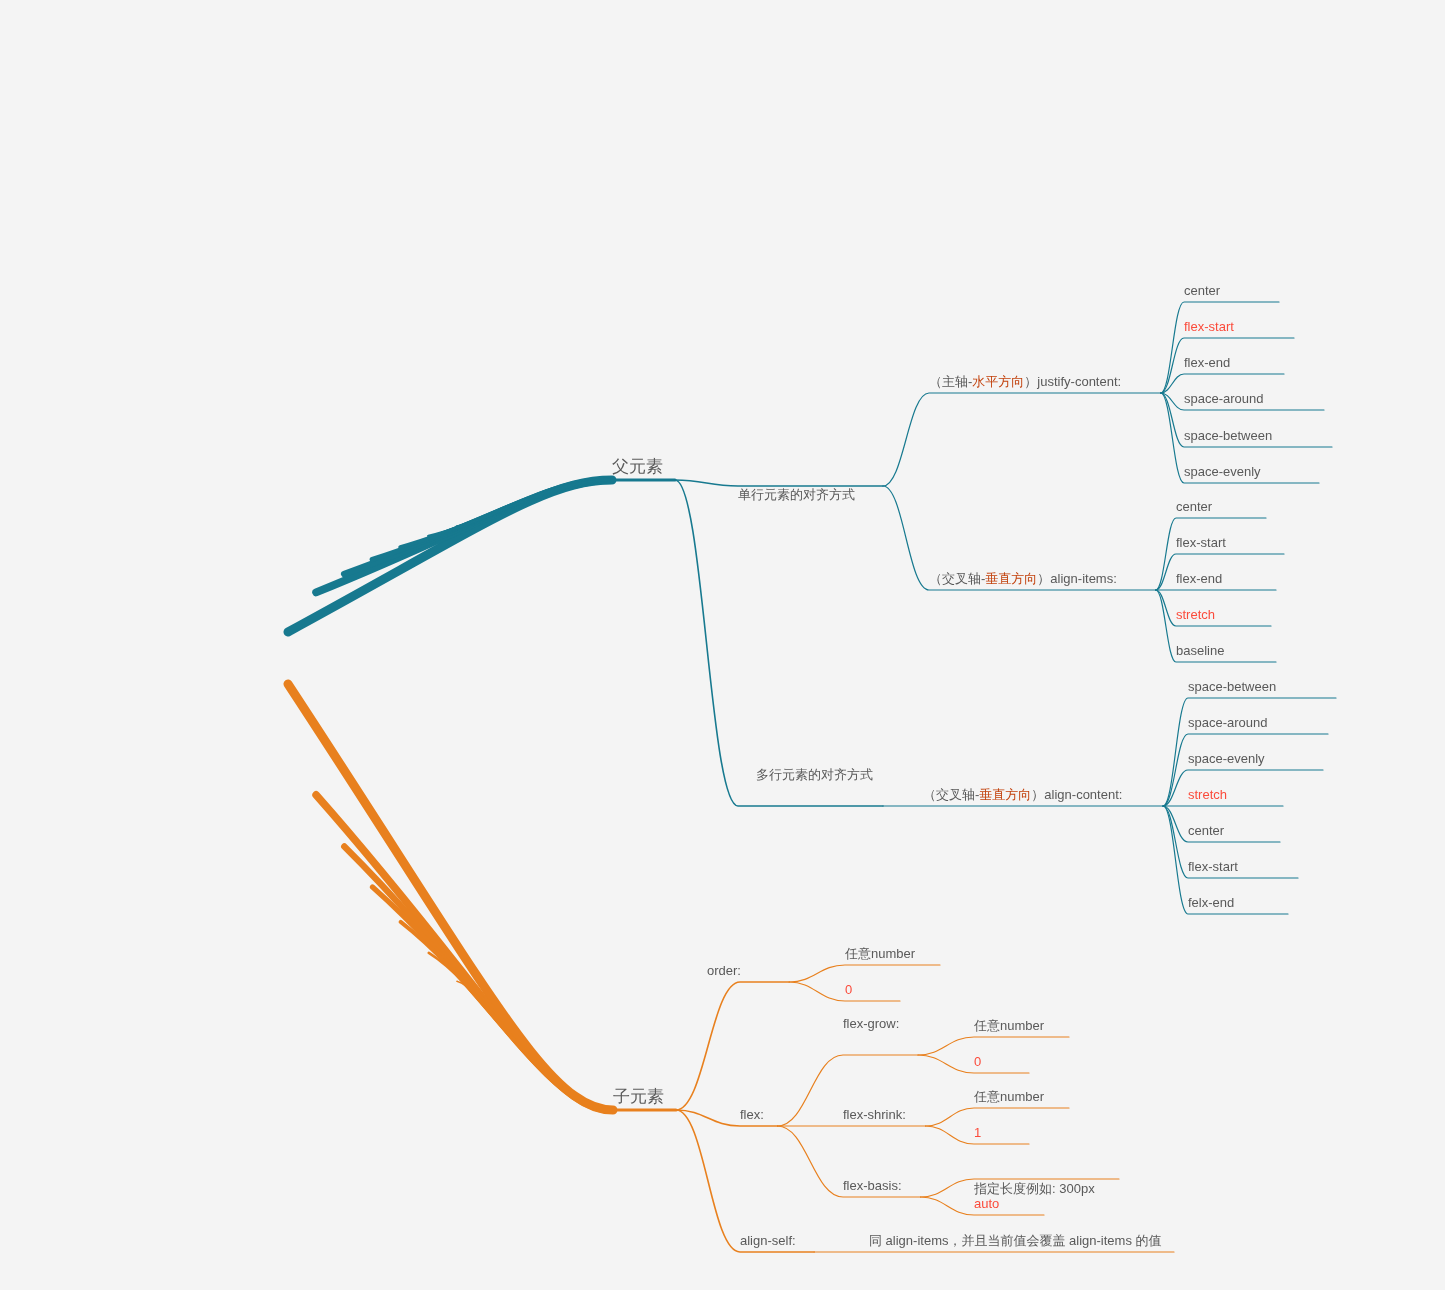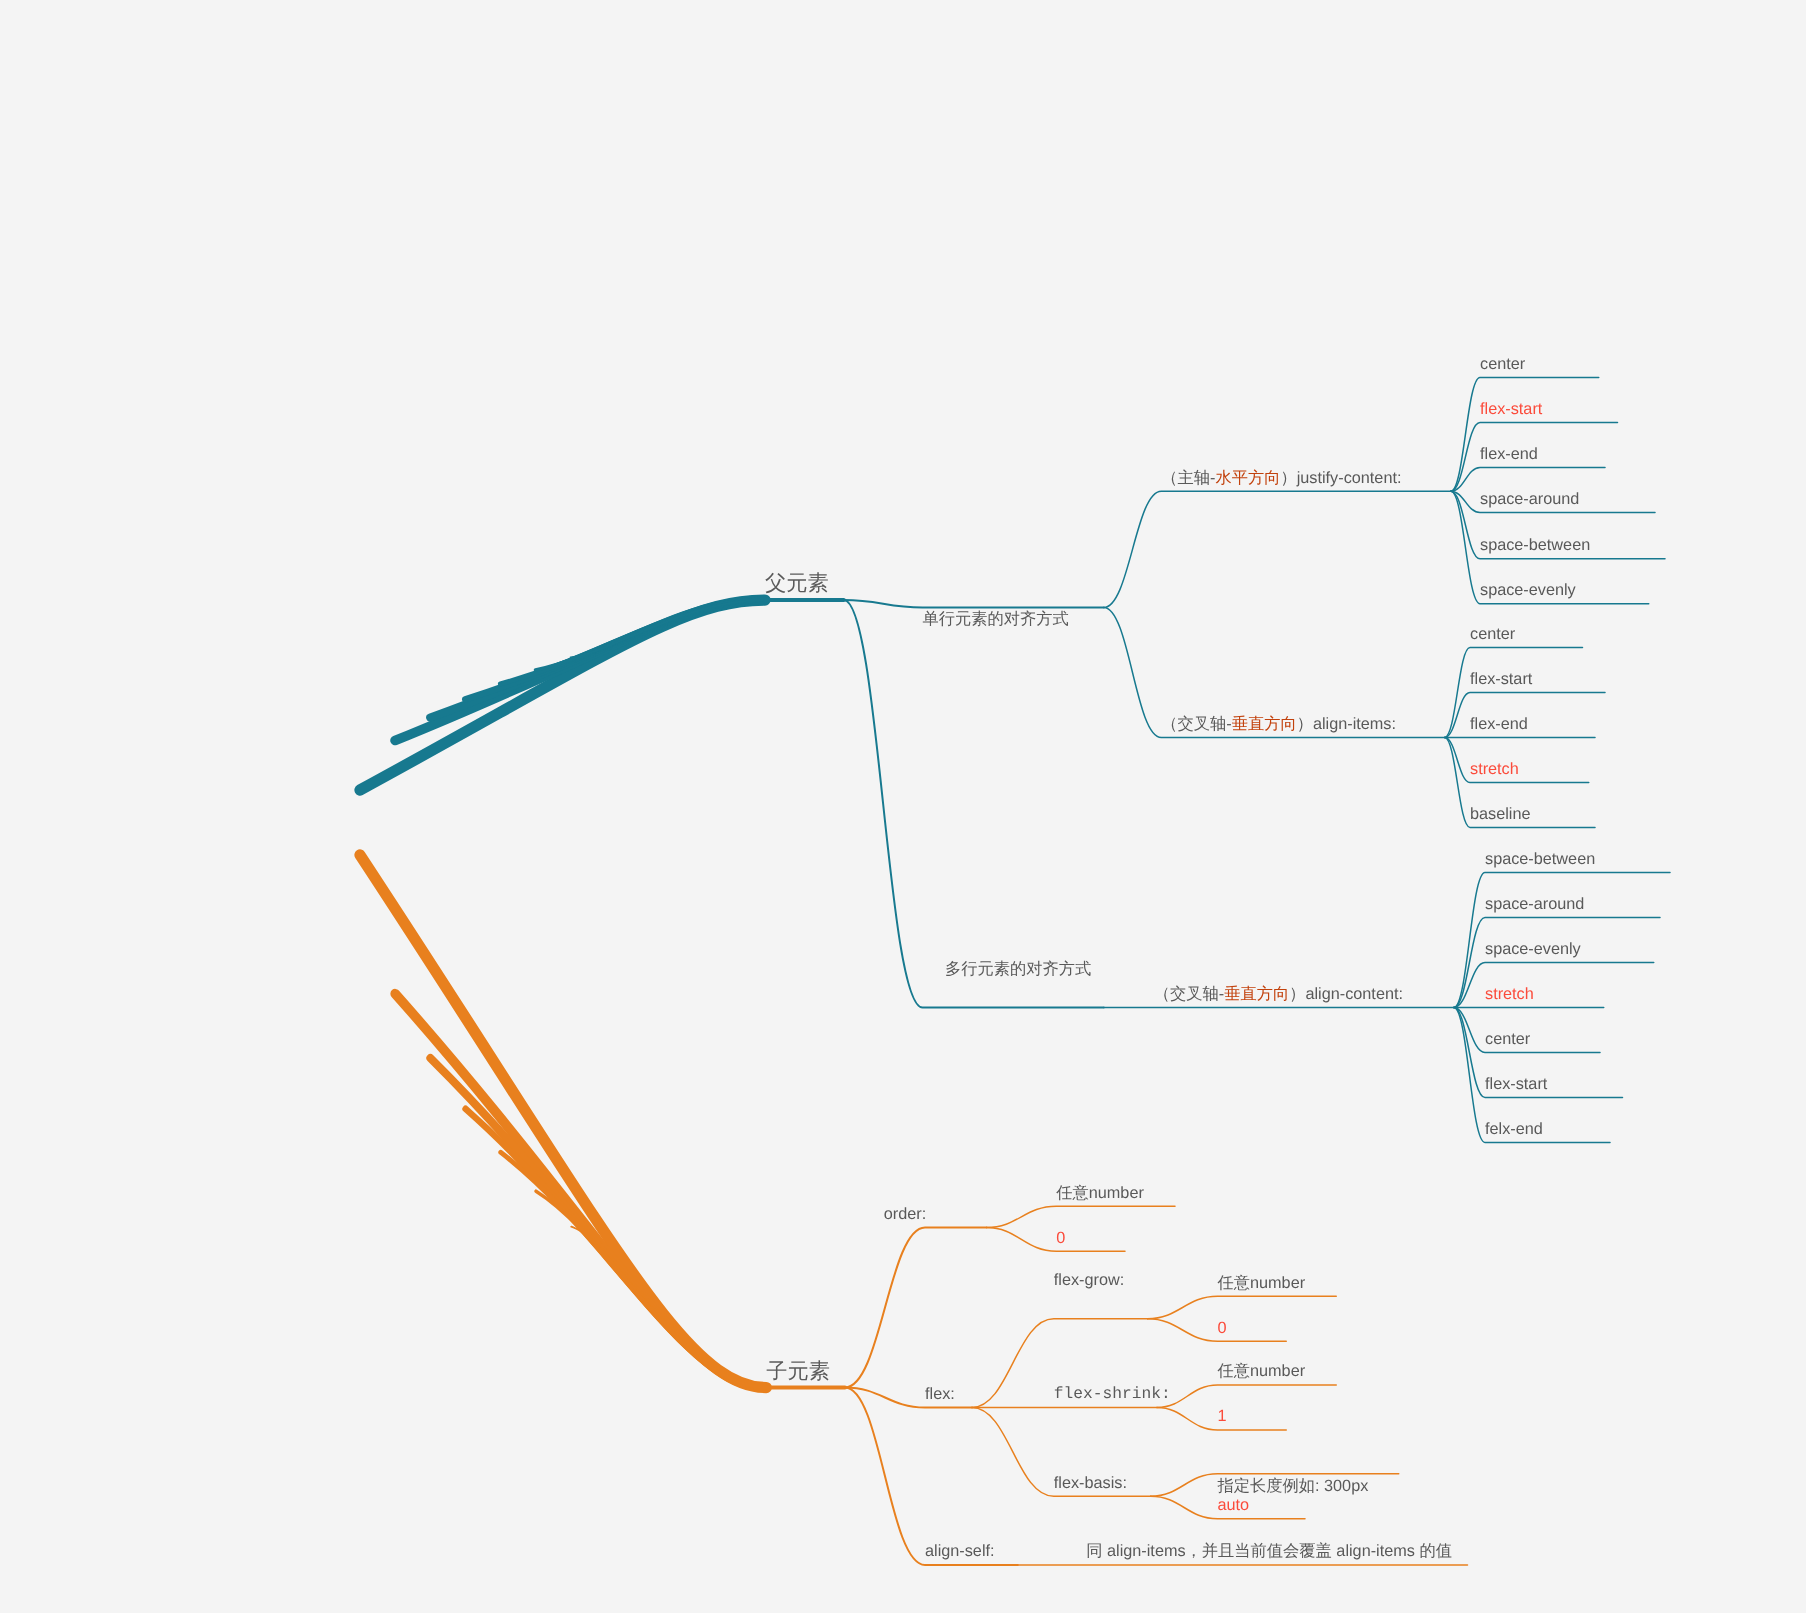--- a/index.html
+++ b/index.html
@@ -122,21 +122,21 @@
       <div class="node-label" style="left: 1188px; top: 878px;">flex-start</div>
       <div class="node-label" style="left: 1188px; top: 914px;">felx-end</div>
       <div class="node-label big" style="left: 613px; top: 1110px;">子元素</div>
       <div class="node-label" style="left: 707px; top: 982px;">order:</div>
       <div class="node-label" style="left: 845px; top: 965px;">任意number</div>
       <div class="node-label red" style="left: 845px; top: 1001px;">0</div>
       <div class="node-label" style="left: 740px; top: 1126px;">flex:</div>
       <div class="node-label" style="left: 843px; top: 1035px;">flex-grow:</div>
       <div class="node-label" style="left: 974px; top: 1037px;">任意number</div>
       <div class="node-label red" style="left: 974px; top: 1073px;">0</div>
-      <div class="node-label" style="left: 843px; top: 1126px; font-family: Liberation Mono, monospace;">flex-shrink:</div>
+      <div class="node-label" style="left: 843px; top: 1126px;">flex-shrink:</div>
       <div class="node-label" style="left: 974px; top: 1108px;">任意number</div>
       <div class="node-label red" style="left: 974px; top: 1144px;">1</div>
       <div class="node-label" style="left: 843px; top: 1197px;">flex-basis:</div>
       <div class="node-label" style="left: 974px; top: 1179px; margin-top: 21px;">指定长度例如: 300px</div>
       <div class="node-label red" style="left: 974px; top: 1215px;">auto</div>
       <div class="node-label" style="left: 740px; top: 1252px;">align-self:</div>
       <div class="node-label" style="left: 869px; top: 1252px;">同 align-items，并且当前值会覆盖 align-items 的值</div>
     </div>
 </div>
 

